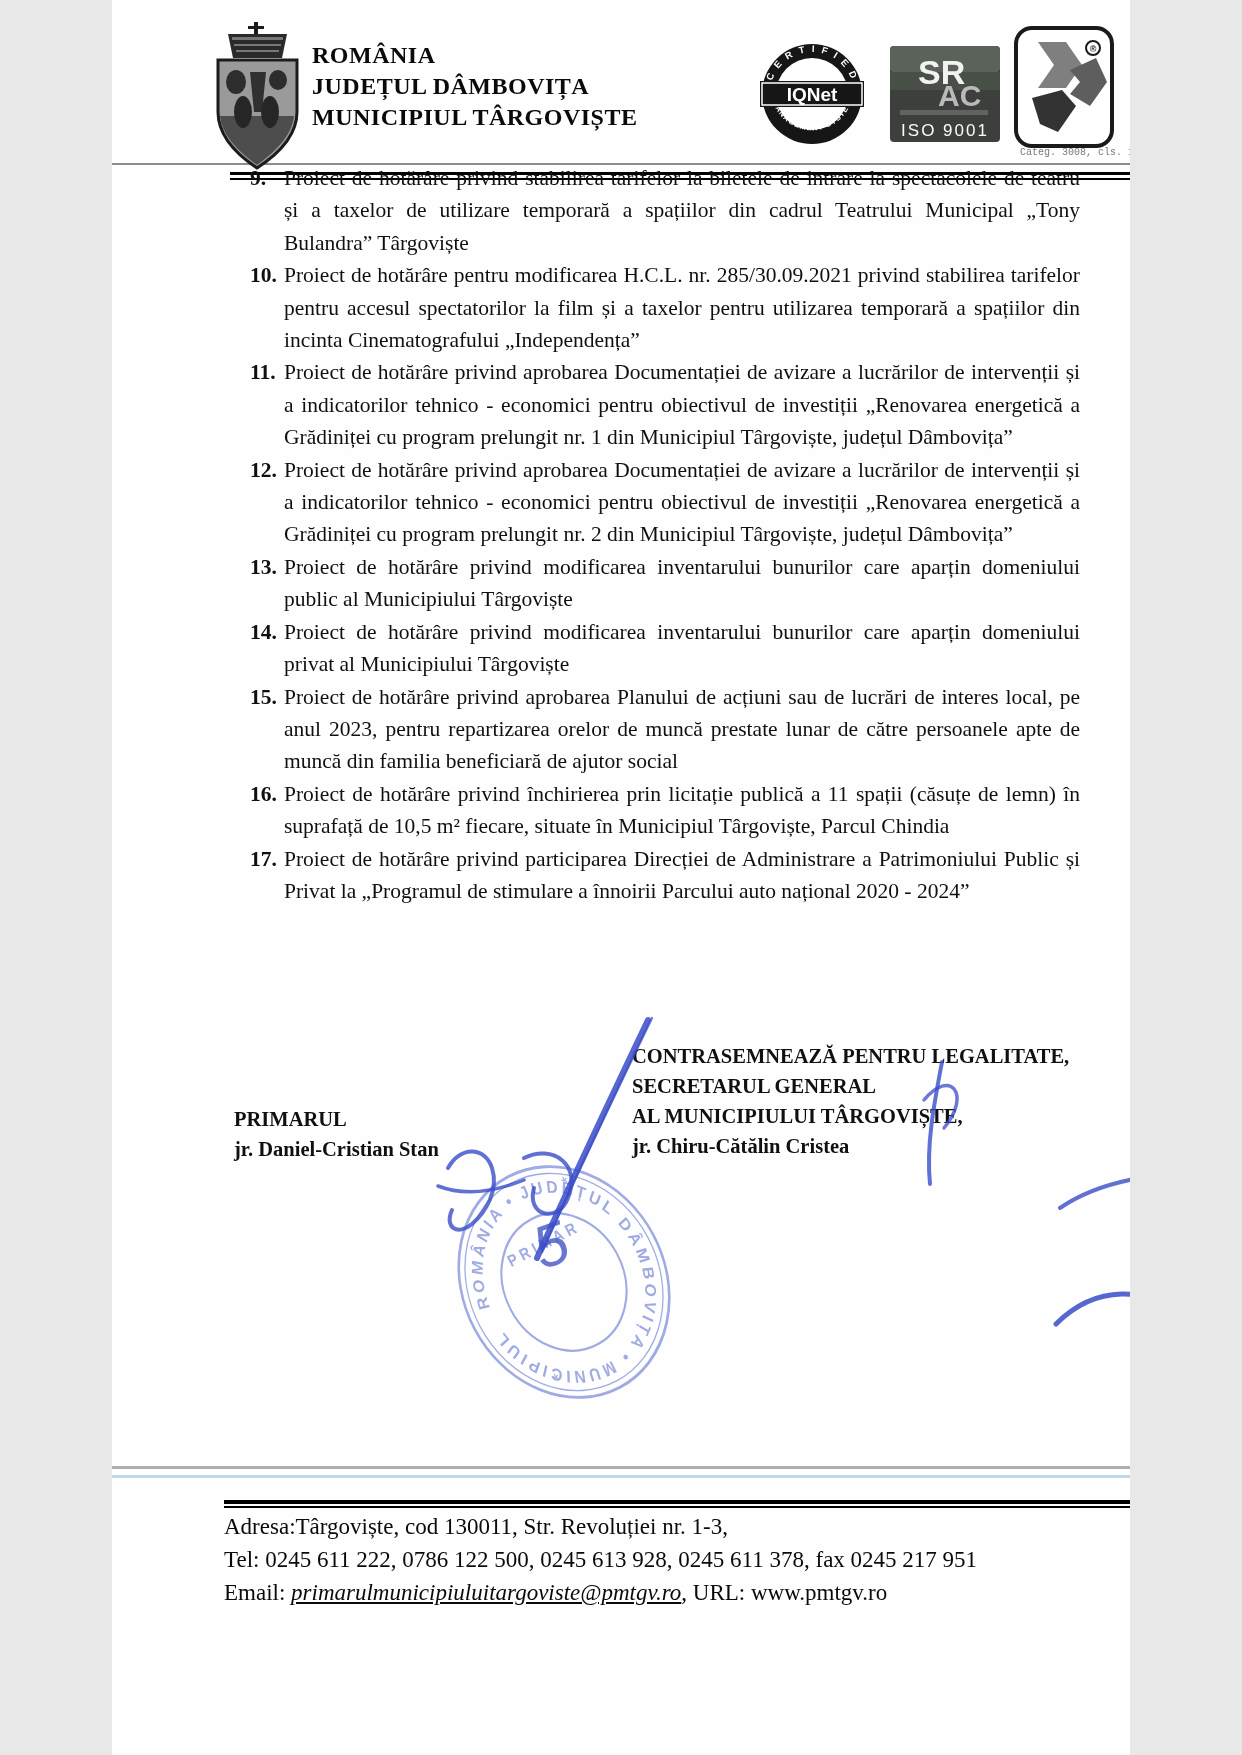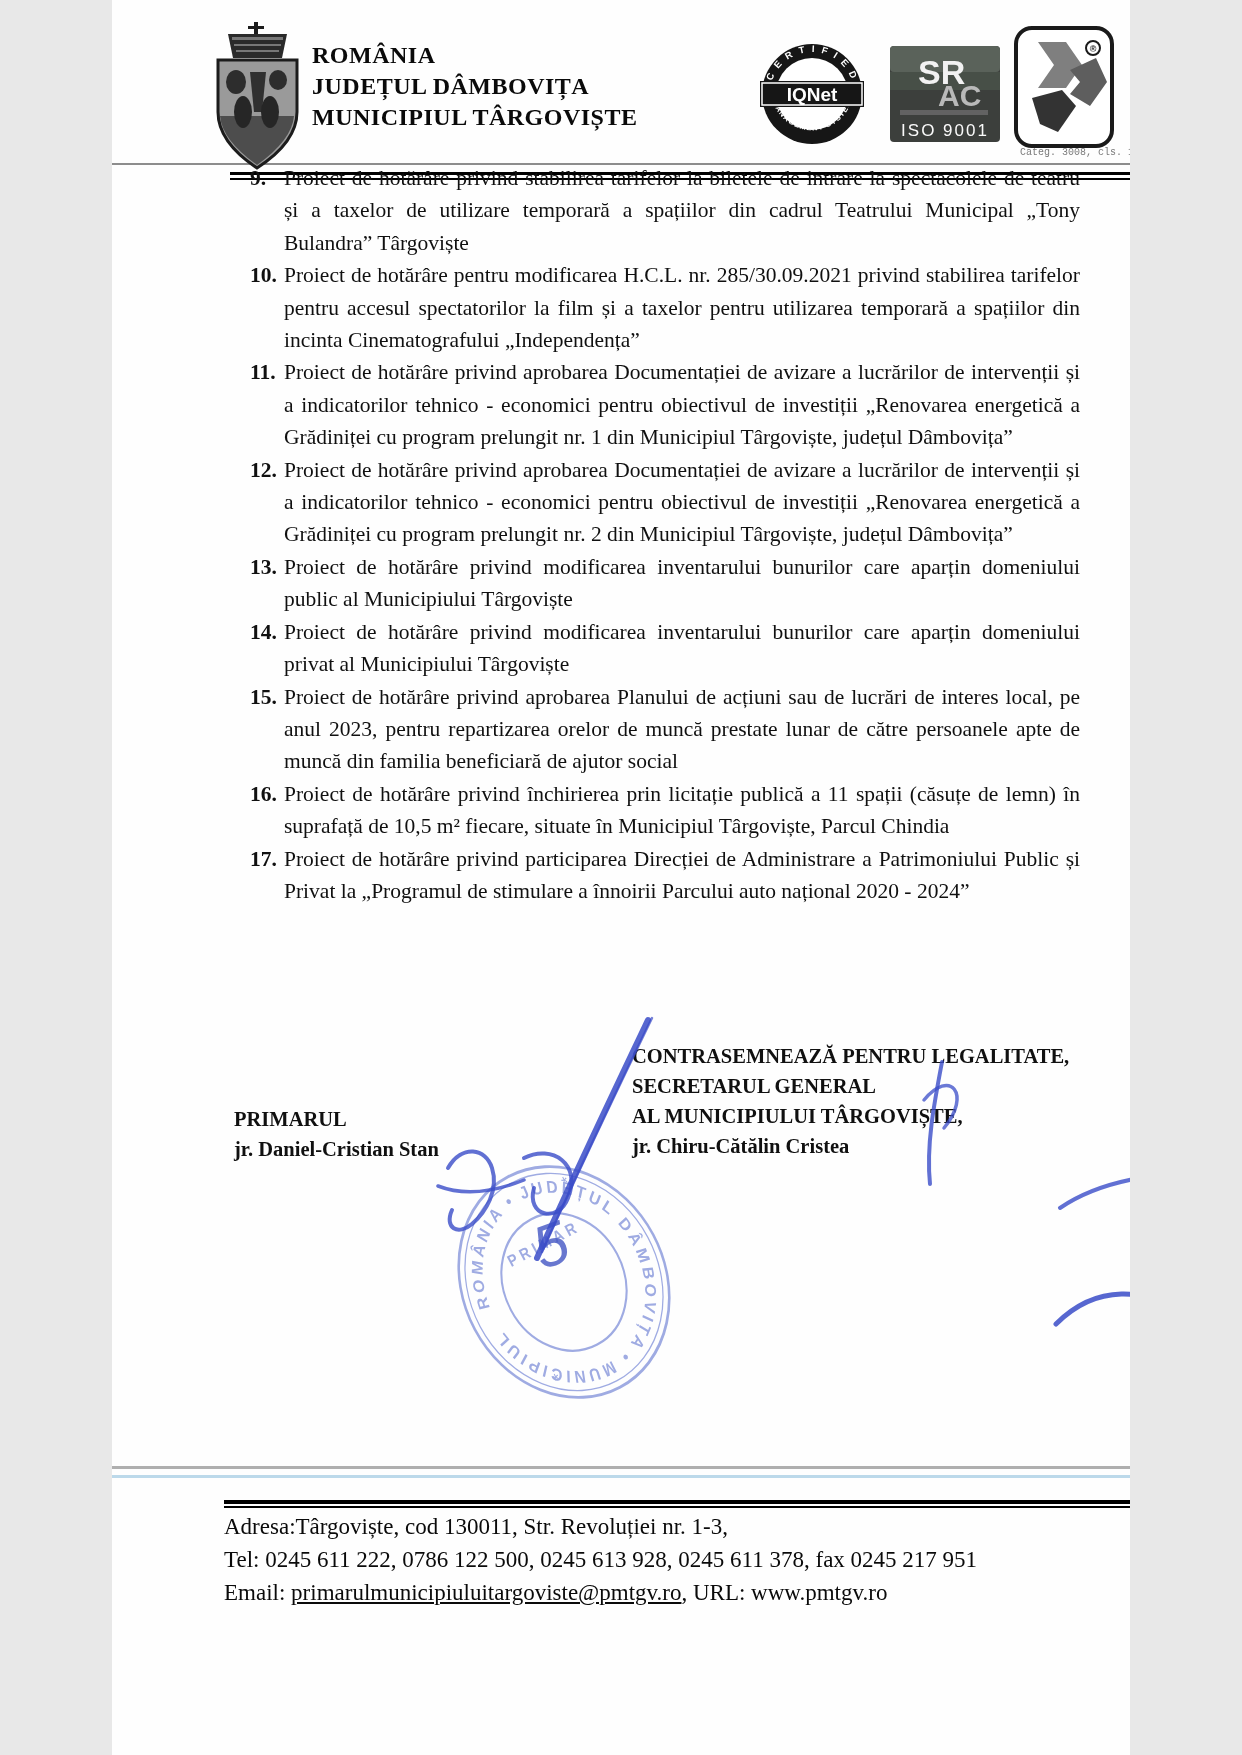--- a/index.html
+++ b/index.html
@@ -31,21 +31,21 @@
   .sig-right{left:520px;top:1041px;width:440px;}
   
   .ink{position:absolute;left:0;top:0;width:1242px;height:1755px;pointer-events:none;z-index:5;}
   
   .rule-gray-bot1{position:absolute;left:0;top:1466px;width:1242px;height:3px;background:#9b9b9b;opacity:.8;}
   .rule-gray-bot2{position:absolute;left:0;top:1475px;width:1242px;height:3px;background:#bcd9ea;}
   .rule-double-bot{position:absolute;left:112px;top:1500px;width:1023px;}
   .rule-double-bot .a{height:4px;background:#000;}
   .rule-double-bot .b{height:2px;background:#000;margin-top:2px;}
   .footer{position:absolute;left:112px;top:1510px;width:1030px;font-size:23px;line-height:33px;color:#0a0a0a;}
-  .footer .u{text-decoration:underline;}
+  .footer .u{text-decoration:underline;font-style:italic;}
   svg text{font-family:"Liberation Sans","DejaVu Sans",sans-serif;}
 </style>
 </head>
 <body>
 
 <div class="page">
 
   <svg class="coa" viewBox="0 0 95 150">
 
     <rect x="44" y="2" width="4" height="12" fill="#1c1c1c"></rect>

